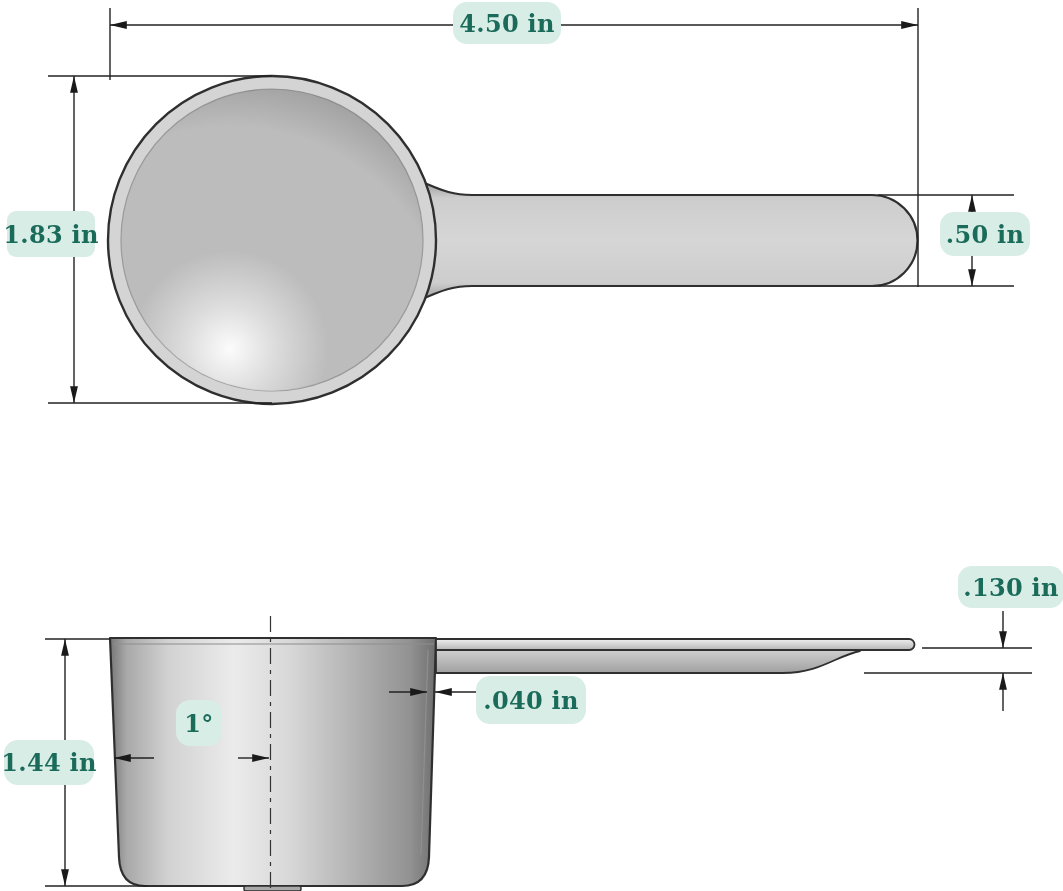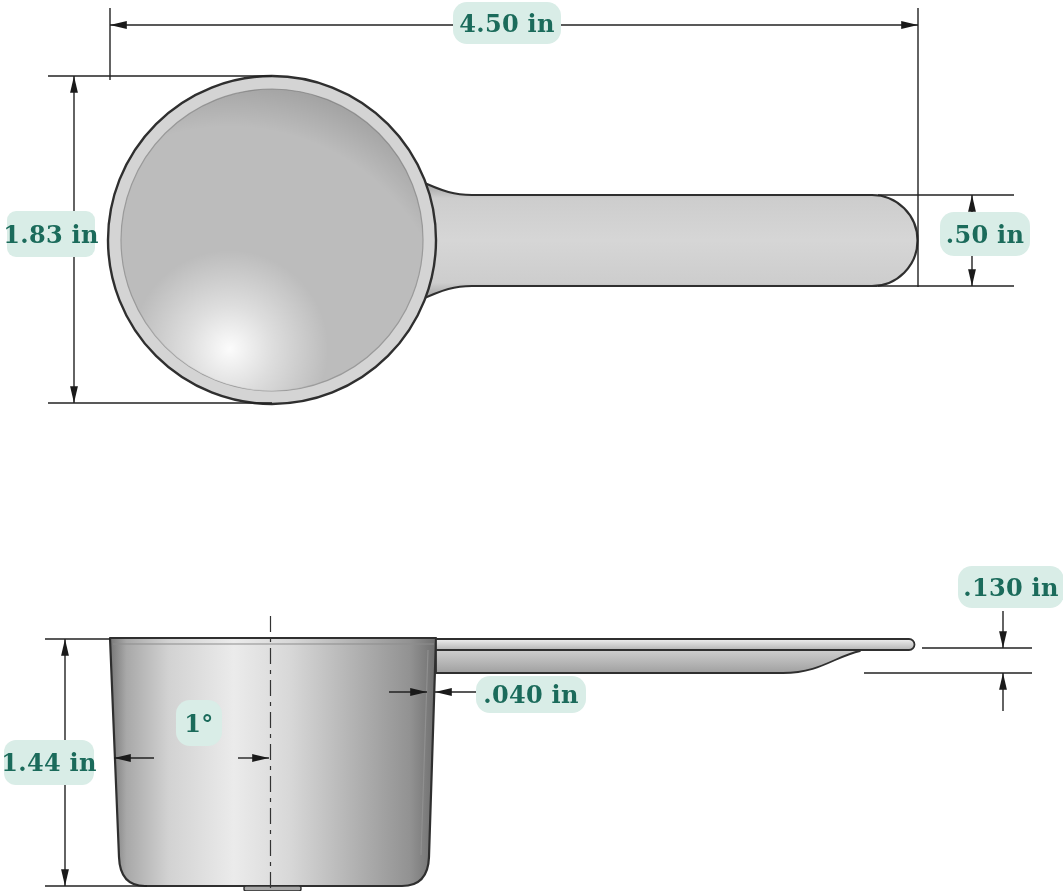--- a/index.html
+++ b/index.html
@@ -120,18 +120,18 @@
   </svg>
 
   <div class="dim-label" style="left:453px;top:2px;width:108px;height:42px;">4.50 in</div>
 
   <div class="dim-label" style="left:7px;top:211px;width:88px;height:46px;border-radius:9px;">1.83 in</div>
 
   <div class="dim-label" style="left:940px;top:212px;width:90px;height:44px;text-align:center;">.50 in</div>
 
   <div class="dim-label" style="left:958px;top:566px;width:106px;height:42px;">.130 in</div>
 
-  <div class="dim-label" style="left:476px;top:676px;width:110px;height:37px;text-align:center;">.040 in</div>
+  <div class="dim-label" style="left:476px;top:676px;width:110px;height:48px;text-align:center;">.040 in</div>
 
-  <div class="dim-label" style="left:4px;top:740px;width:90px;height:45px;border-radius:12px;">1.44 in</div>
+  <div class="dim-label" style="left:4px;top:740px;width:90px;height:45px;">1.44 in</div>
 
   <div class="dim-label" style="left:176px;top:700px;width:46px;height:46px;">1°</div>
 </div>
 
 </body></html>

